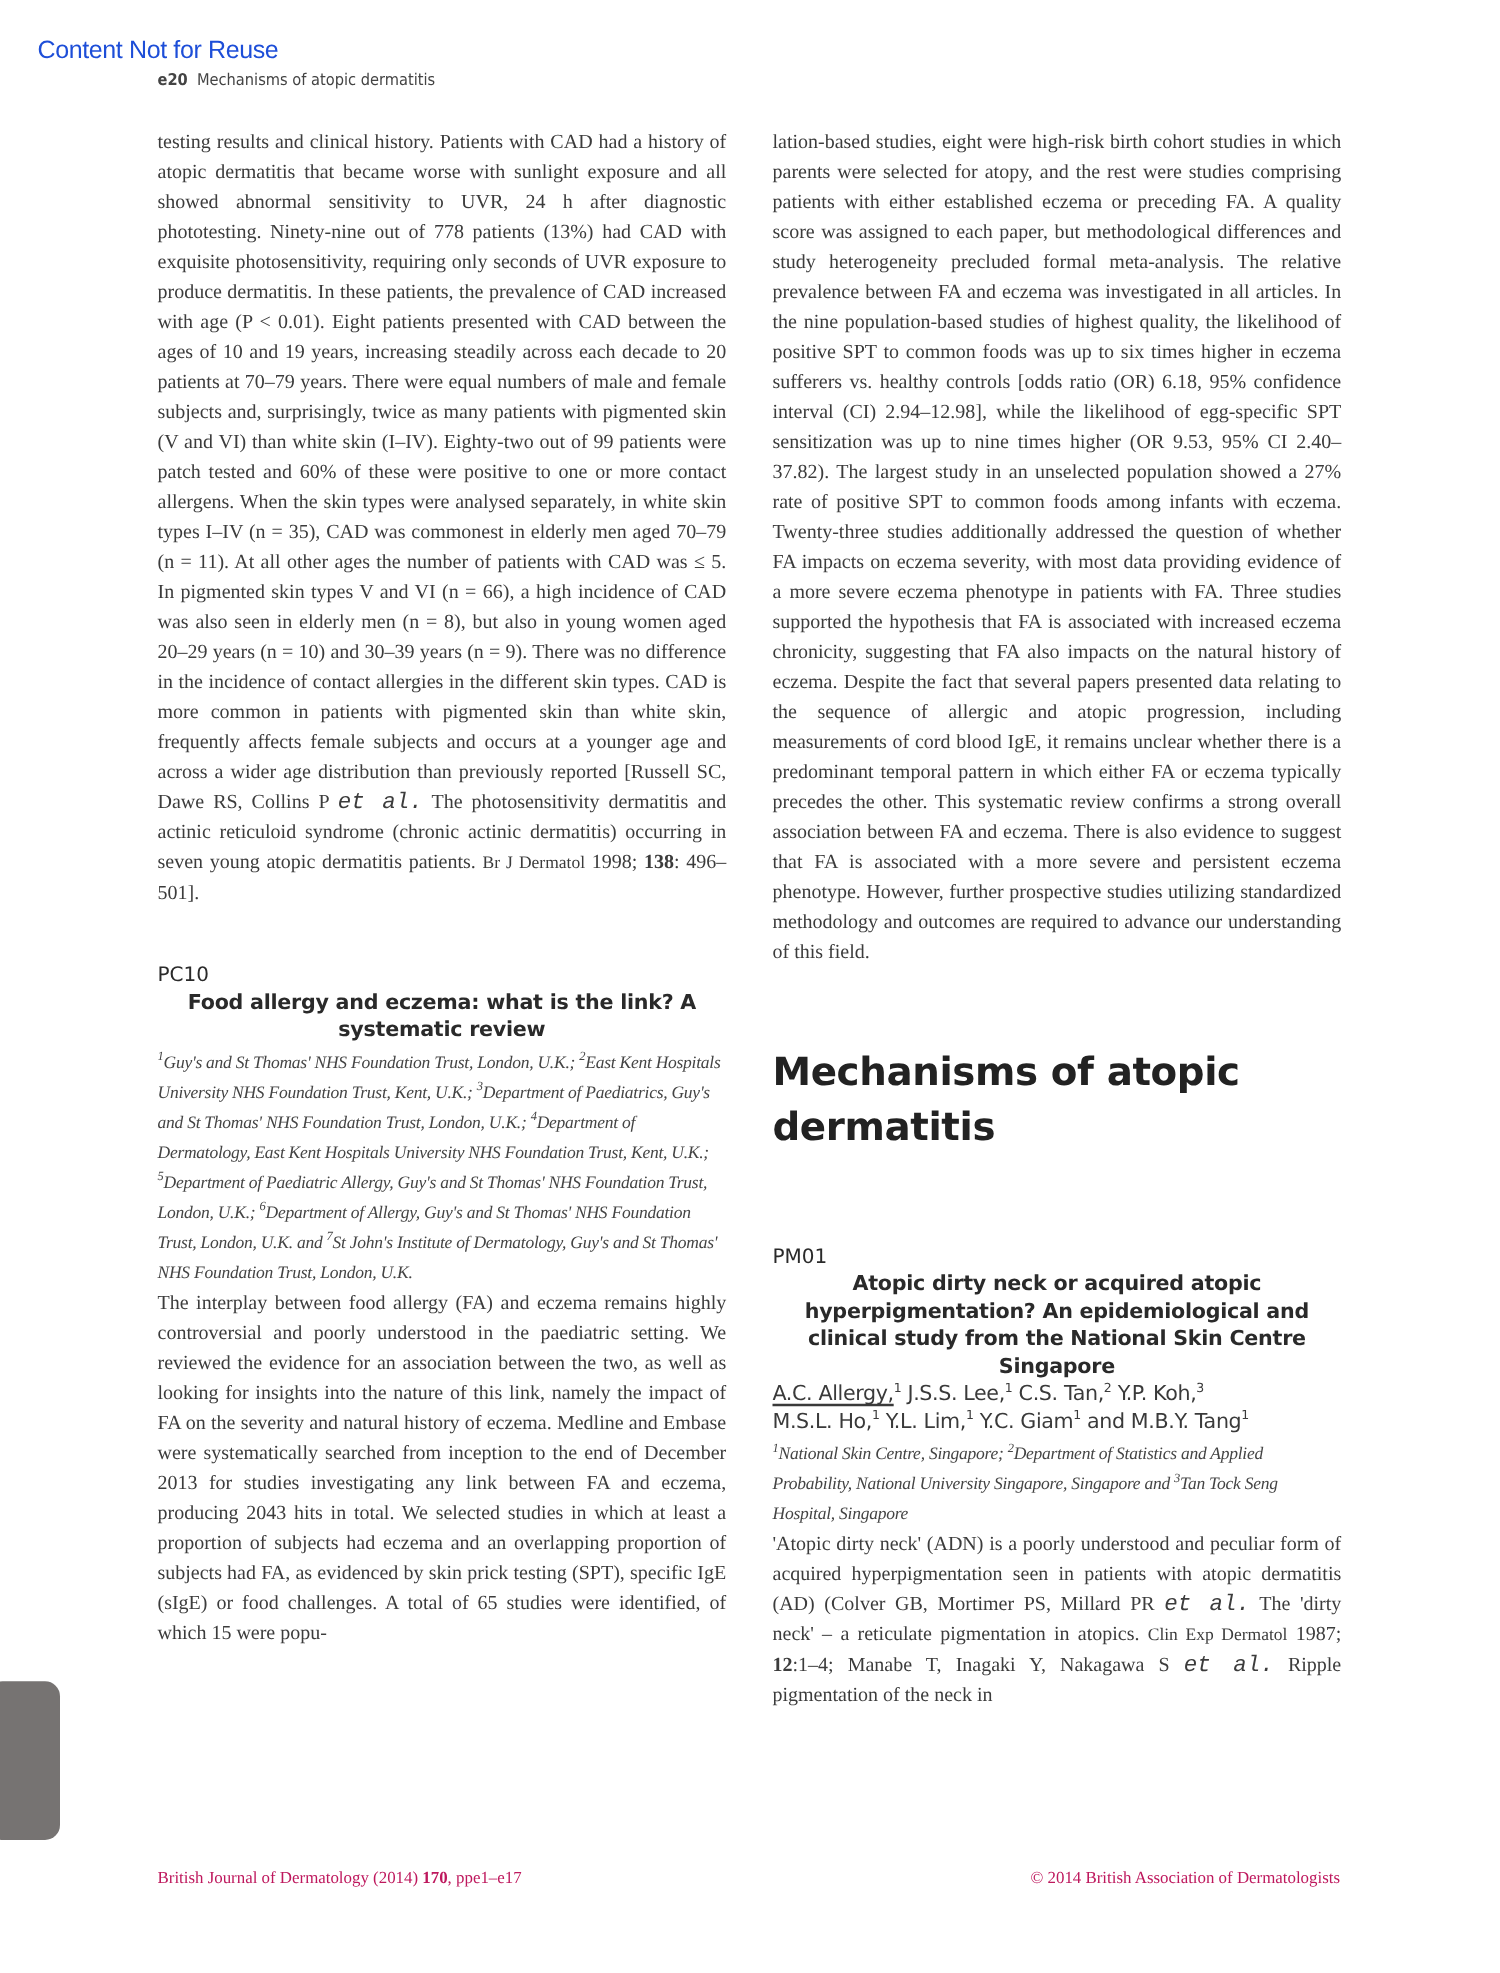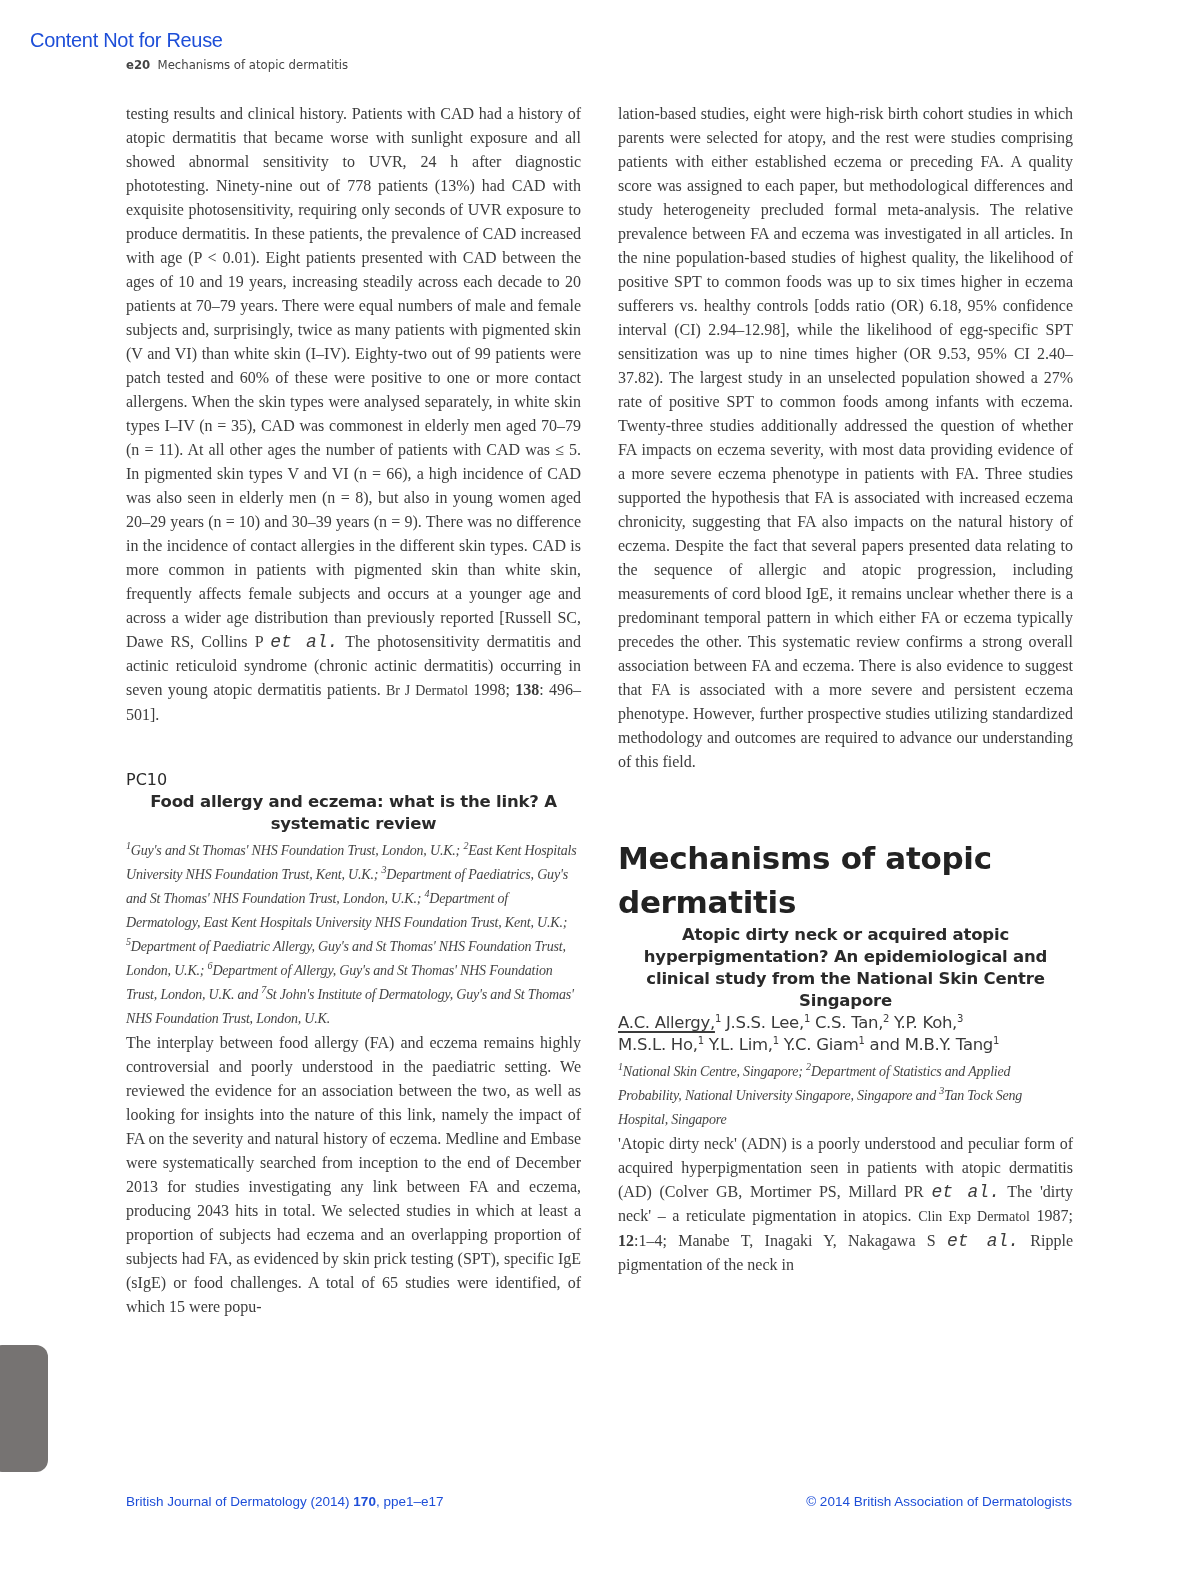--- a/index.html
+++ b/index.html
@@ -93,23 +93,23 @@
       text-align: left;
       letter-spacing: -0.3px;
     }
     .right-abs-id { margin-top: 70px; }
     em.etal { font-style: italic; font-size: 18px; font-family: Liberation Mono, monospace; }
     .jrnl { font-size: 14px; }
     b.vol { font-weight: bold; margin-top: 32px; }
     .footer {
       position: absolute;
       top: 1494px;
-      font-family: Liberation Sans, sans-serif;
+      font-family: Liberation Serif, serif;
       font-size: 13.5px;
-      color: #1d4ed8;
+      color: #be185d;
     }
     .footer-left { left: 126px; }
     .footer-right { right: 128px; }
     .side-tab {
       position: absolute;
       left: -10px;
       top: 1345px;
       width: 58px;
       height: 127px;
       background: #767372;
@@ -135,20 +135,21 @@
     <sup>1</sup><span>Guy's and St Thomas' NHS Foundation Trust, London, U.K.; </span><sup>2</sup><span>East Kent Hospitals University NHS Foundation Trust, Kent, U.K.; </span><sup>3</sup><span>Department of Paediatrics, Guy's and St Thomas' NHS Foundation Trust, London, U.K.; </span><sup>4</sup><span>Department of Dermatology, East Kent Hospitals University NHS Foundation Trust, Kent, U.K.; </span><sup>5</sup><span>Department of Paediatric Allergy, Guy's and St Thomas' NHS Foundation Trust, London, U.K.; </span><sup>6</sup><span>Department of Allergy, Guy's and St Thomas' NHS Foundation Trust, London, U.K. and </span><sup>7</sup><span>St John's Institute of Dermatology, Guy's and St Thomas' NHS Foundation Trust, London, U.K.</span>
   </div>
   <p>The interplay between food allergy (FA) and eczema remains highly controversial and poorly understood in the paediatric setting. We reviewed the evidence for an association between the two, as well as looking for insights into the nature of this link, namely the impact of FA on the severity and natural history of eczema. Medline and Embase were systematically searched from inception to the end of December 2013 for studies investigating any link between FA and eczema, producing 2043 hits in total. We selected studies in which at least a proportion of subjects had eczema and an overlapping proportion of subjects had FA, as evidenced by skin prick testing (SPT), specific IgE (sIgE) or food challenges. A total of 65 studies were identified, of which 15 were popu-</p>
 </div>
 
 <div class="col col-right">
   <p>lation-based studies, eight were high-risk birth cohort studies in which parents were selected for atopy, and the rest were studies comprising patients with either established eczema or preceding FA. A quality score was assigned to each paper, but methodological differences and study heterogeneity precluded formal meta-analysis. The relative prevalence between FA and eczema was investigated in all articles. In the nine population-based studies of highest quality, the likelihood of positive SPT to common foods was up to six times higher in eczema sufferers vs. healthy controls [odds ratio (OR) 6.18, 95% confidence interval (CI) 2.94–12.98], while the likelihood of egg-specific SPT sensitization was up to nine times higher (OR 9.53, 95% CI 2.40–37.82). The largest study in an unselected population showed a 27% rate of positive SPT to common foods among infants with eczema. Twenty-three studies additionally addressed the question of whether FA impacts on eczema severity, with most data providing evidence of a more severe eczema phenotype in patients with FA. Three studies supported the hypothesis that FA is associated with increased eczema chronicity, suggesting that FA also impacts on the natural history of eczema. Despite the fact that several papers presented data relating to the sequence of allergic and atopic progression, including measurements of cord blood IgE, it remains unclear whether there is a predominant temporal pattern in which either FA or eczema typically precedes the other. This systematic review confirms a strong overall association between FA and eczema. There is also evidence to suggest that FA is associated with a more severe and persistent eczema phenotype. However, further prospective studies utilizing standardized methodology and outcomes are required to advance our understanding of this field.</p>
 
   <div class="section-heading">Mechanisms of atopic dermatitis</div>
 
+  <div class="abs-id right-abs-id">PM01</div>
   <div class="abs-title">Atopic dirty neck or acquired atopic hyperpigmentation? An epidemiological and clinical study from the National Skin Centre Singapore</div>
   <div class="abs-authors">
     <span class="presenter">A.C. Allergy,</span><sup>1</sup><span> J.S.S. Lee,</span><sup>1</sup><span> C.S. Tan,</span><sup>2</sup><span> Y.P. Koh,</span><sup>3</sup><br><span> M.S.L. Ho,</span><sup>1</sup><span> Y.L. Lim,</span><sup>1</sup><span> Y.C. Giam</span><sup>1</sup><span> and M.B.Y. Tang</span><sup>1</sup>
   </div>
   <div class="affil">
     <sup>1</sup><span>National Skin Centre, Singapore; </span><sup>2</sup><span>Department of Statistics and Applied Probability, National University Singapore, Singapore and </span><sup>3</sup><span>Tan Tock Seng Hospital, Singapore</span>
   </div>
   <p><span>'Atopic dirty neck' (ADN) is a poorly understood and peculiar form of acquired hyperpigmentation seen in patients with atopic dermatitis (AD) (Colver GB, Mortimer PS, Millard PR </span><em class="etal">et al.</em><span> The 'dirty neck' – a reticulate pigmentation in atopics. </span><span class="jrnl">Clin Exp Dermatol</span><span> 1987; </span><b class="vol">12</b><span>:1–4; Manabe T, Inagaki Y, Nakagawa S </span><em class="etal">et al.</em><span> Ripple pigmentation of the neck in</span></p>
 </div>
 

